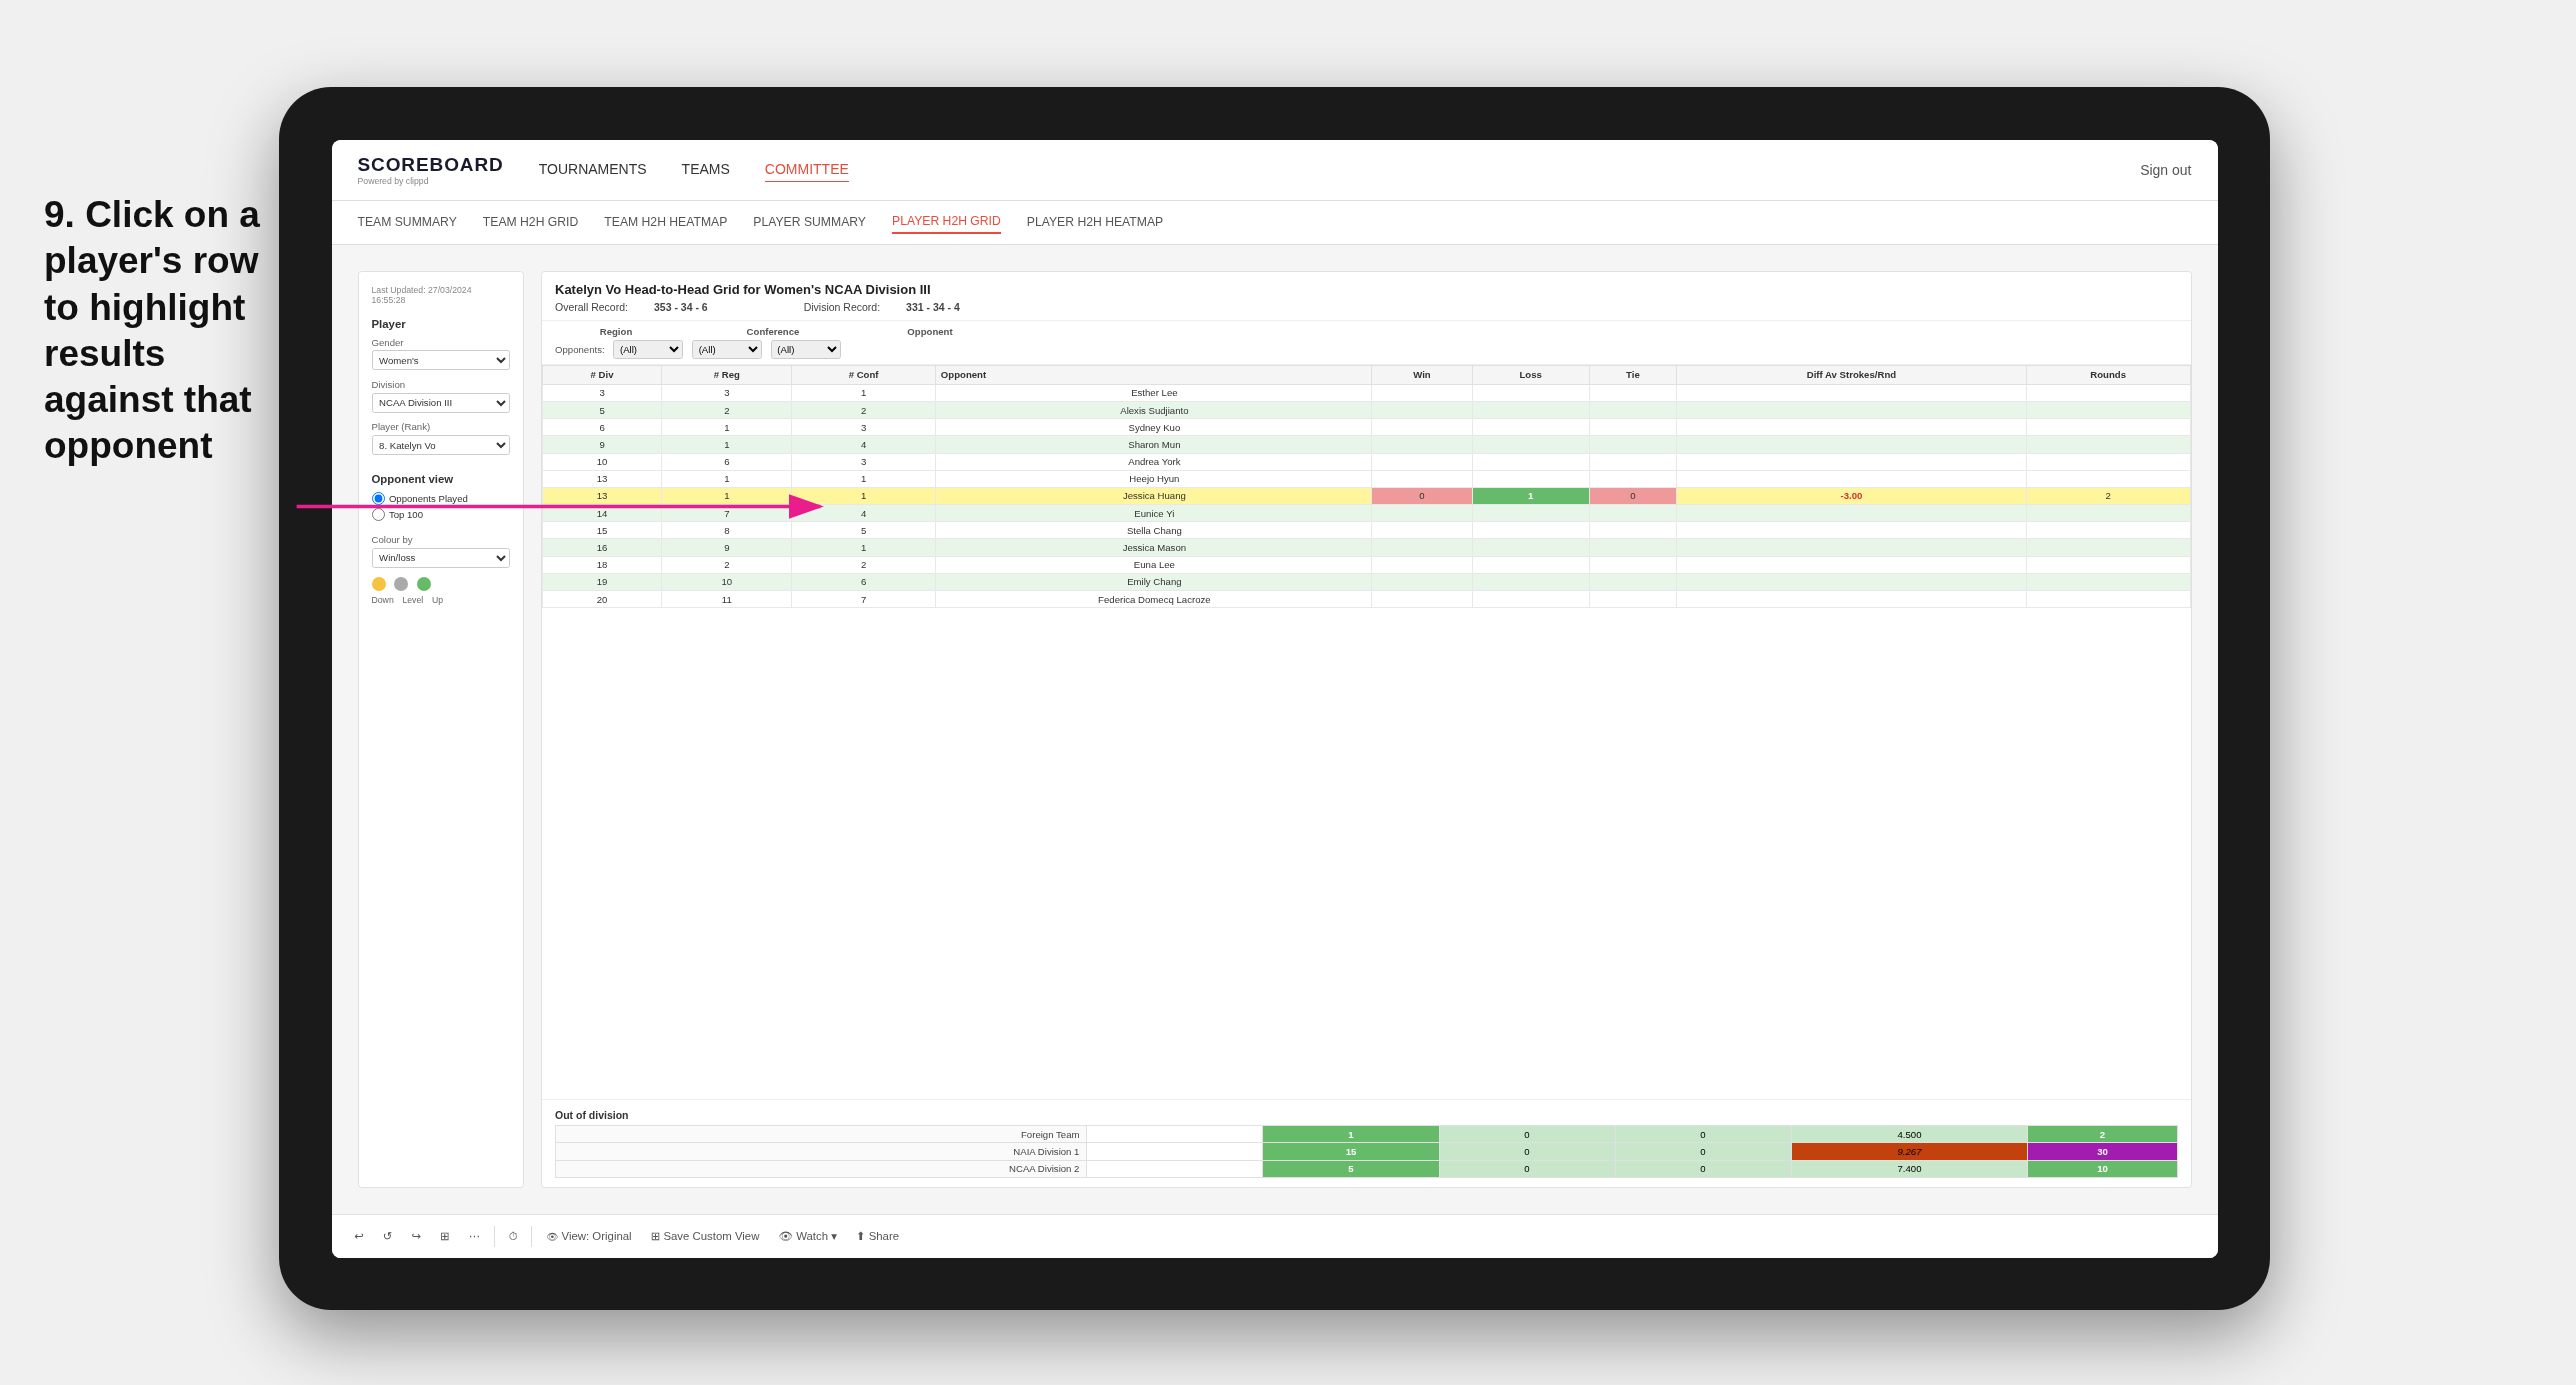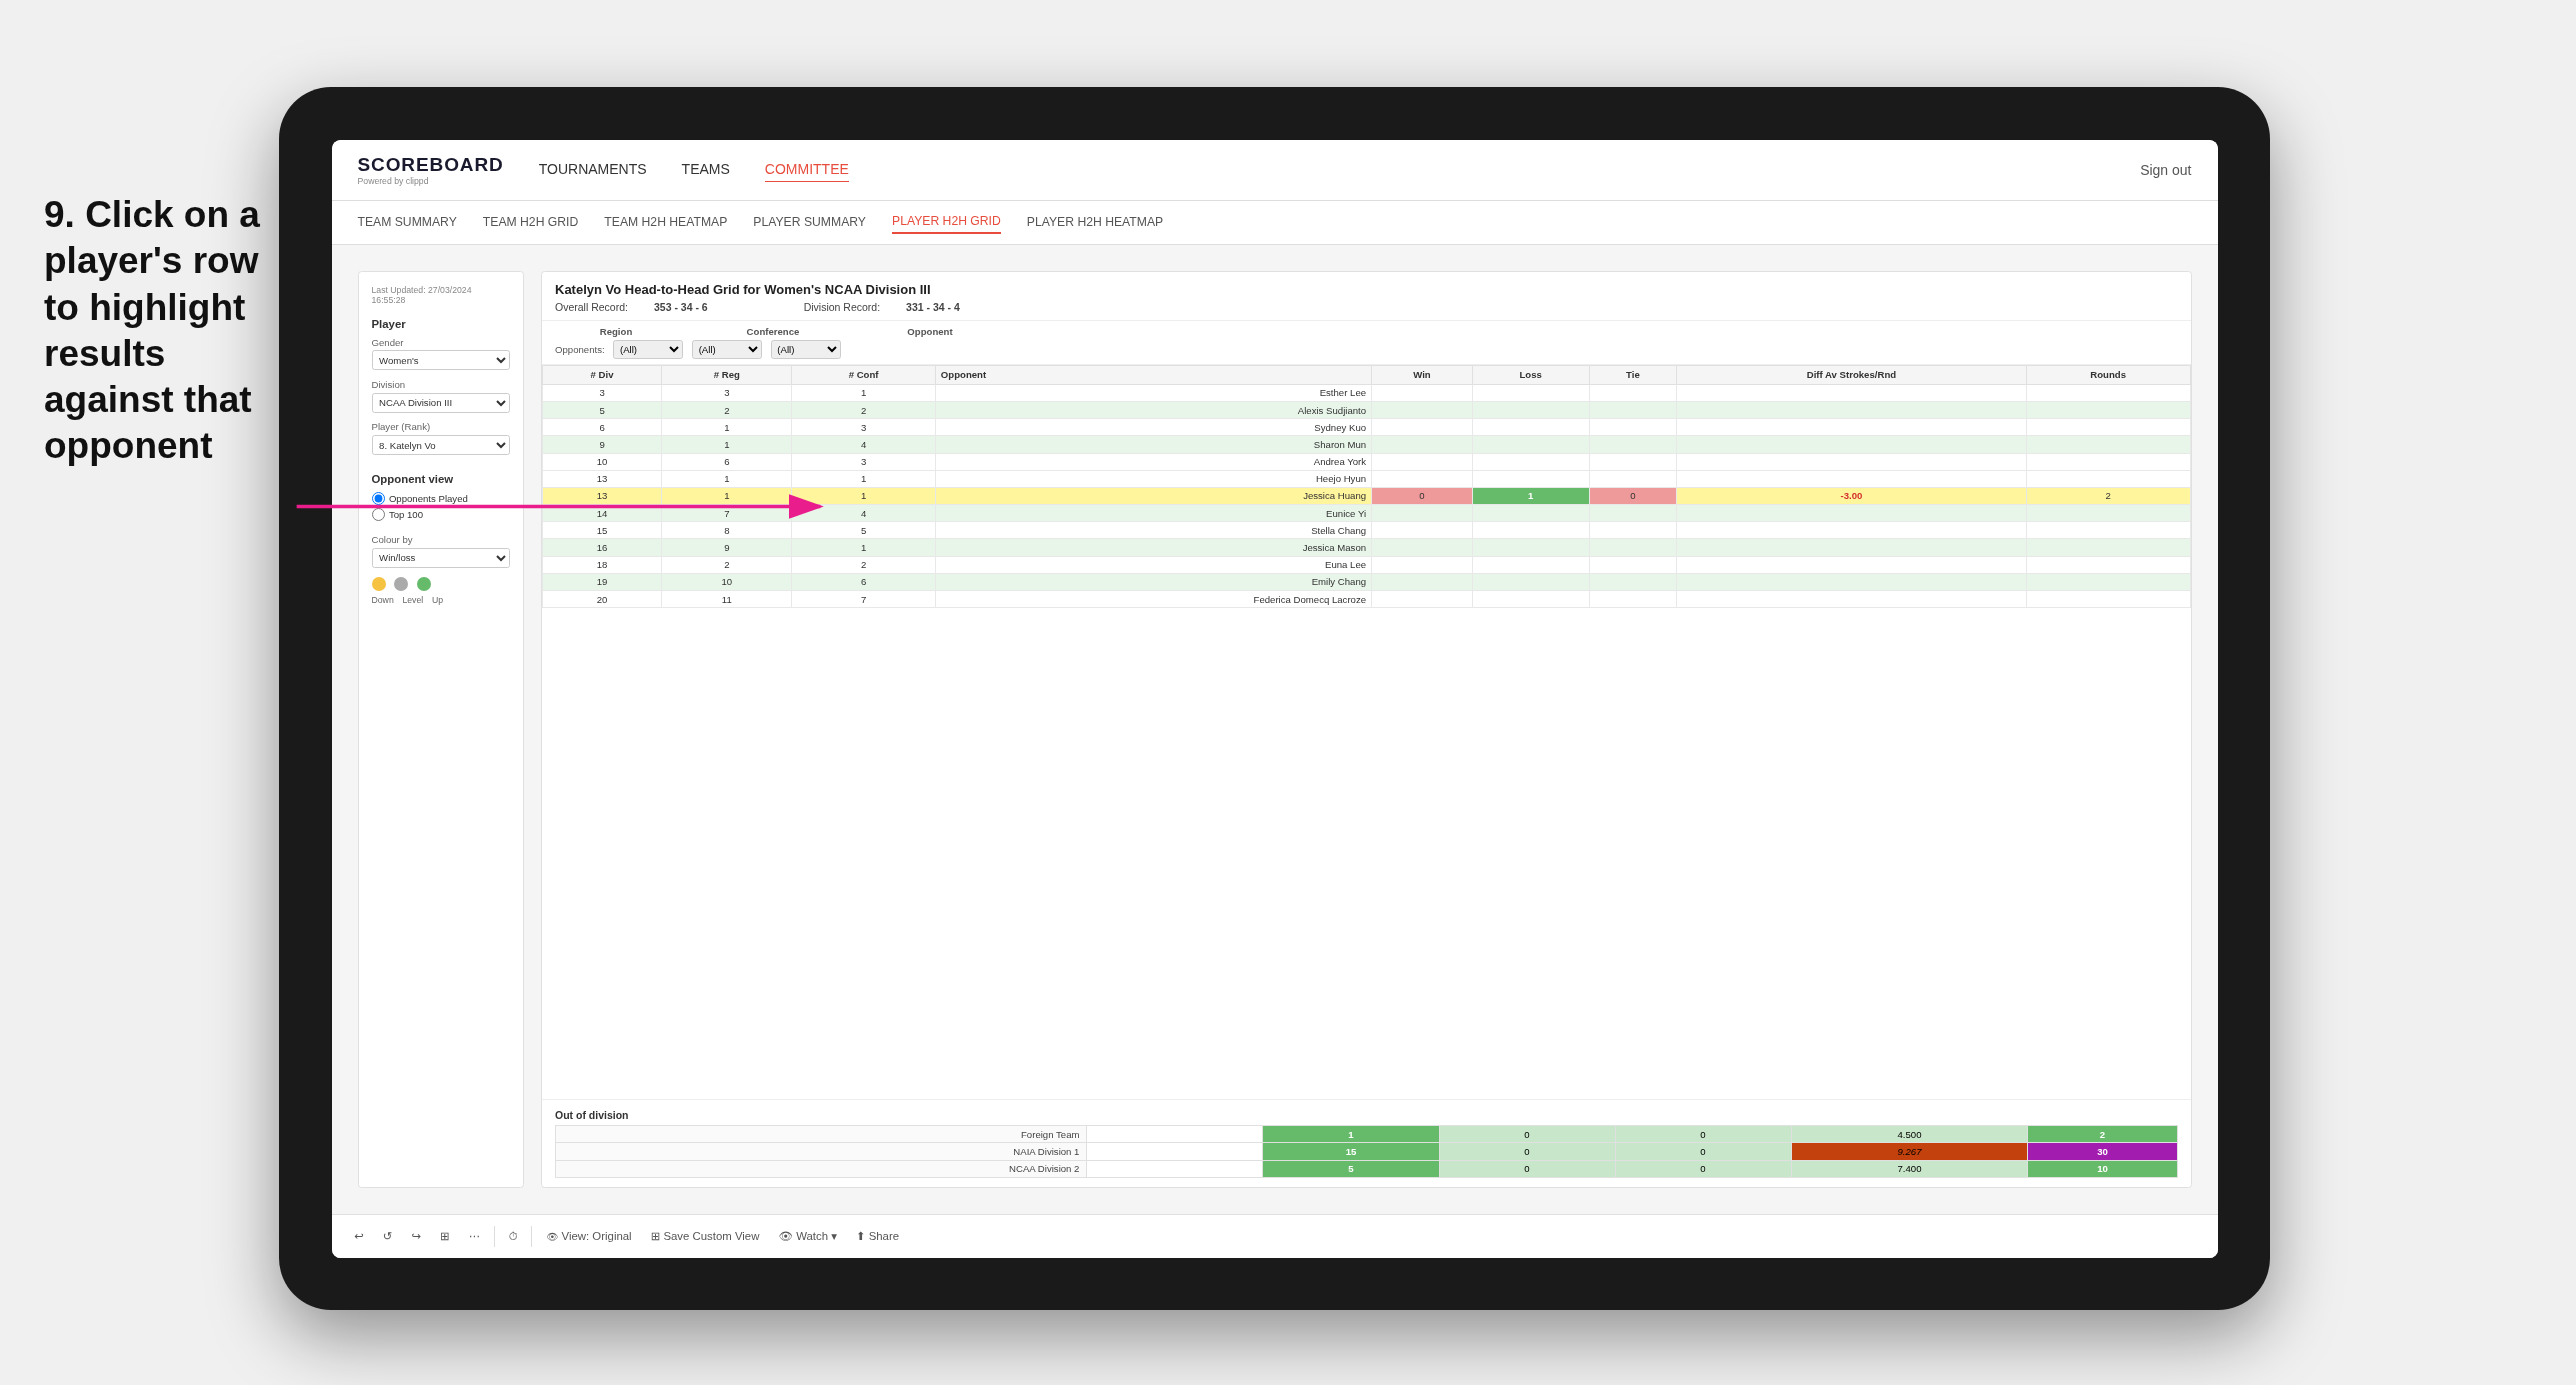--- a/index.html
+++ b/index.html
@@ -278,21 +278,21 @@
 
     .data-table td {
       border: 0.9px solid #e8e8e8;
       padding: 2.6px 5.2px;
       text-align: center;
       color: #333;
       white-space: nowrap;
     }
 
     .data-table td.name-cell {
-      text-align: right;
+      text-align: center;
       padding-left: 7px;
     }
 
     .row-normal { background: #fff; }
     .row-light-green { background: #e8f5e9; }
 
     
     .out-of-division {
       padding: 8.7px 13px;
       border-top: 0.9px solid #eee;

